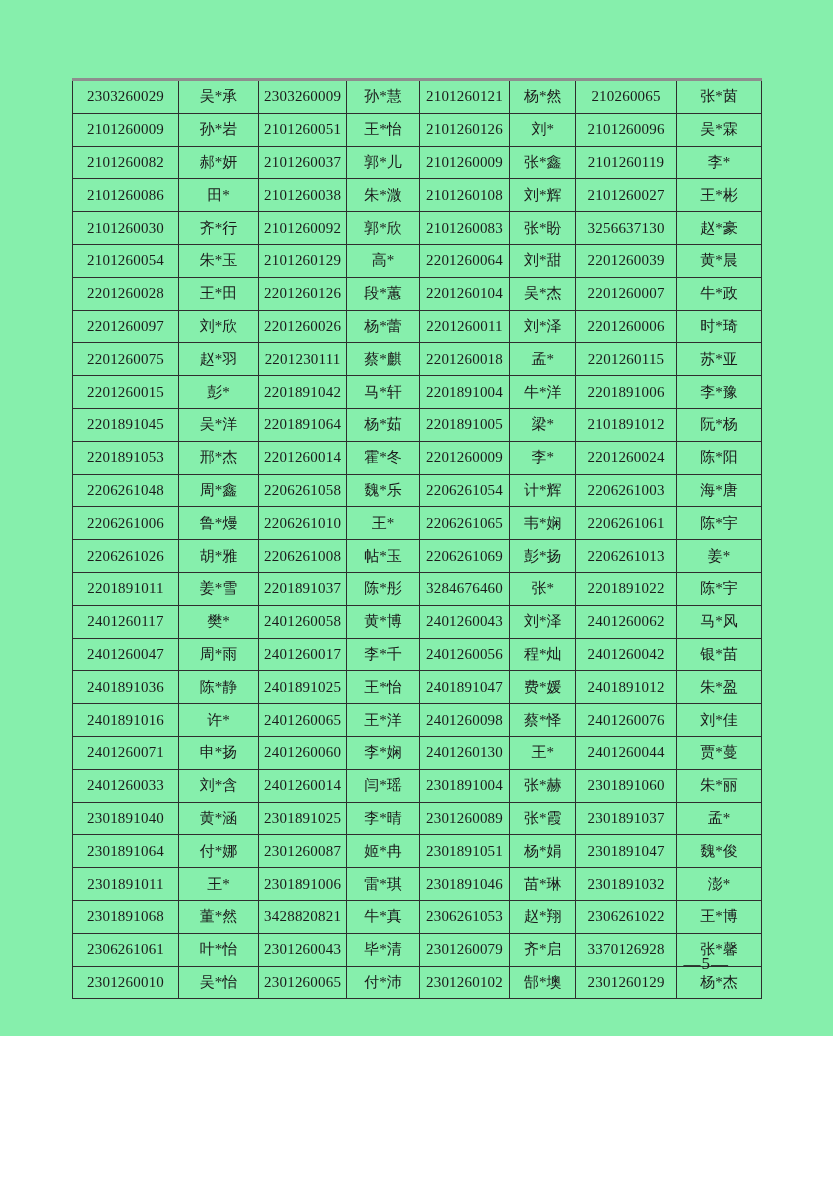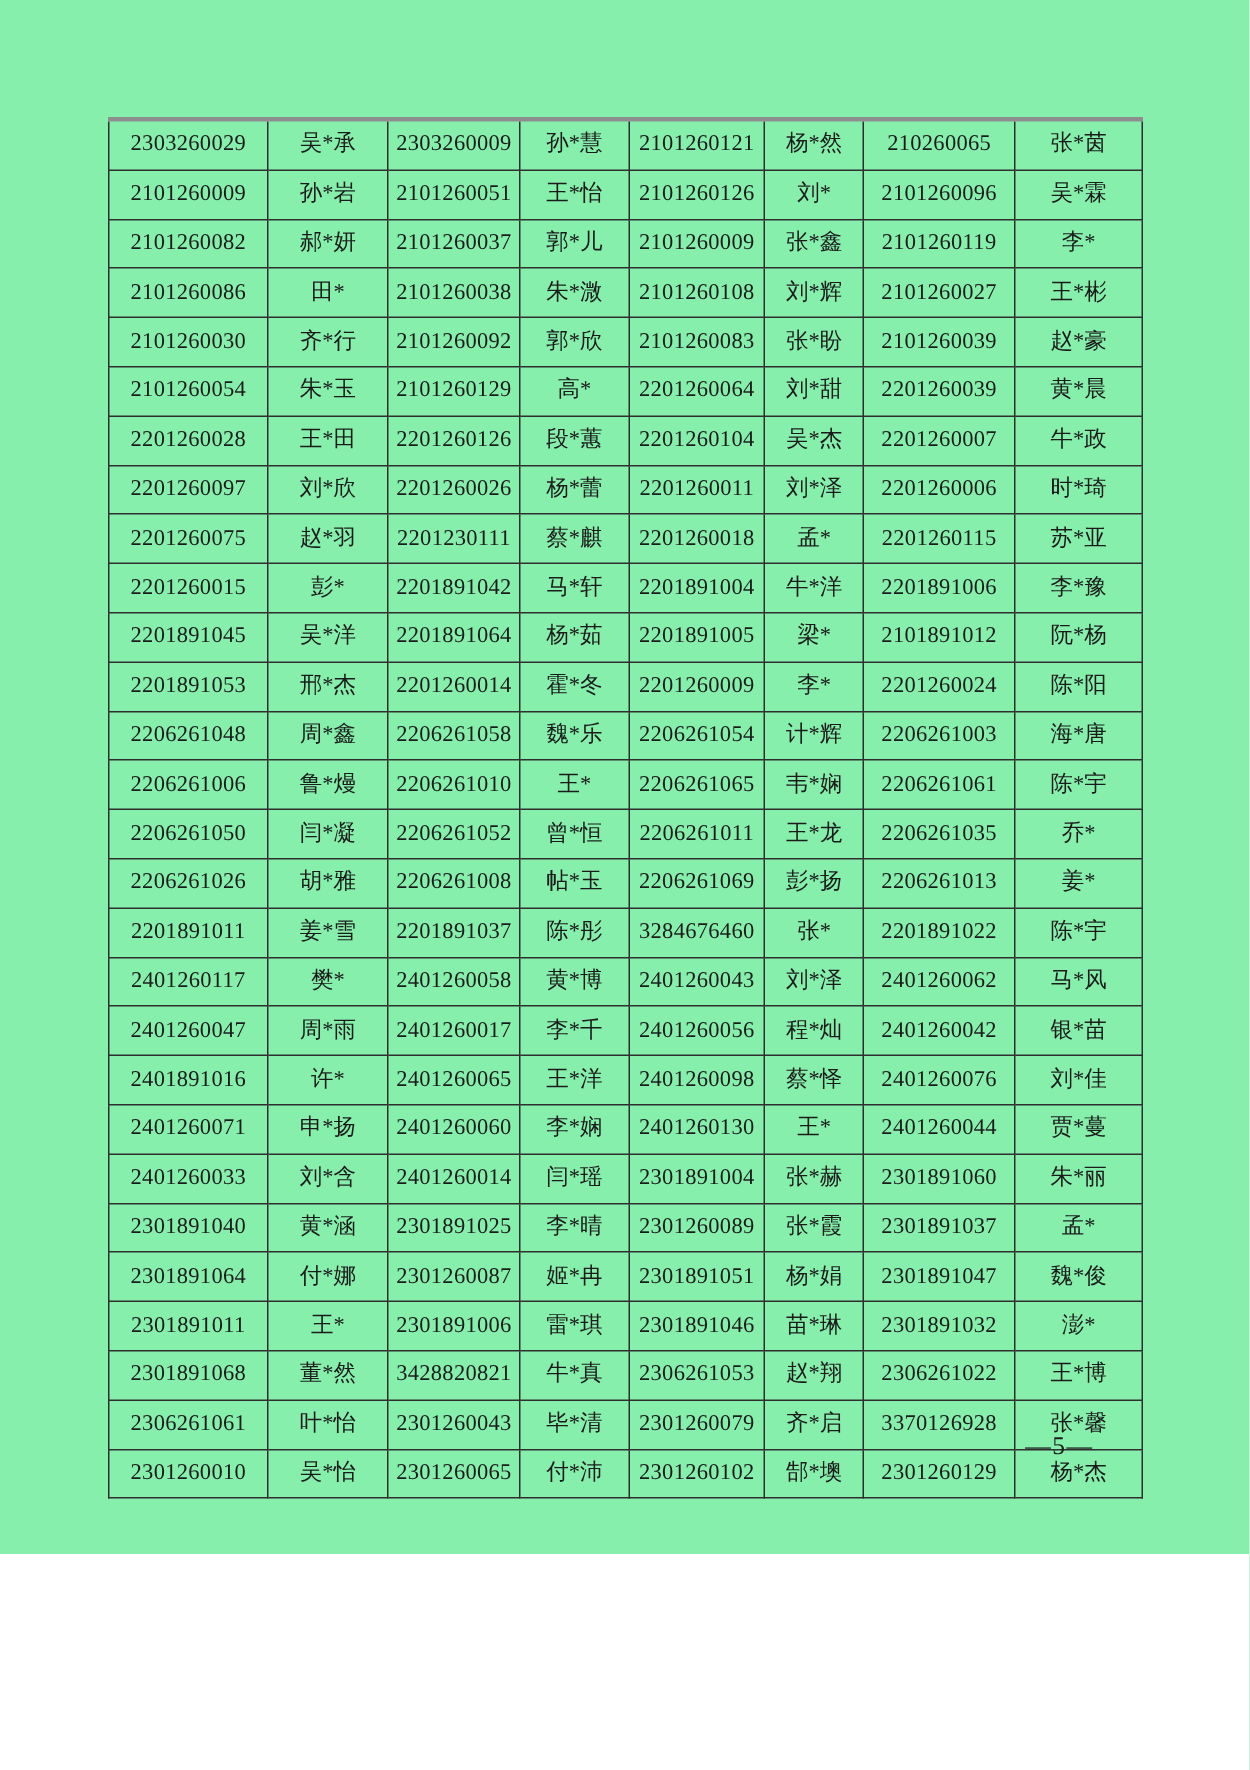--- a/index.html
+++ b/index.html
@@ -114,21 +114,21 @@
             <td class="id-cell">2101260027</td>
             <td class="name-cell">王*彬</td>
           </tr>
           <tr>
             <td class="id-cell">2101260030</td>
             <td class="name-cell">齐*行</td>
             <td class="id-cell">2101260092</td>
             <td class="name-cell">郭*欣</td>
             <td class="id-cell">2101260083</td>
             <td class="name-cell">张*盼</td>
-            <td class="id-cell">2101260039</td>
+            <td class="id-cell">3256637130</td>
             <td class="name-cell">赵*豪</td>
           </tr>
           <tr>
             <td class="id-cell">2101260054</td>
             <td class="name-cell">朱*玉</td>
             <td class="id-cell">2101260129</td>
             <td class="name-cell">高*</td>
             <td class="id-cell">2201260064</td>
             <td class="name-cell">刘*甜</td>
             <td class="id-cell">2201260039</td>
@@ -208,30 +208,20 @@
             <td class="id-cell">2206261006</td>
             <td class="name-cell">鲁*熳</td>
             <td class="id-cell">2206261010</td>
             <td class="name-cell">王*</td>
             <td class="id-cell">2206261065</td>
             <td class="name-cell">韦*娴</td>
             <td class="id-cell">2206261061</td>
             <td class="name-cell">陈*宇</td>
           </tr>
           <tr>
-            <td class="id-cell">2206261050</td>
-            <td class="name-cell">闫*凝</td>
-            <td class="id-cell">2206261052</td>
-            <td class="name-cell">曾*恒</td>
-            <td class="id-cell">2206261011</td>
-            <td class="name-cell">王*龙</td>
-            <td class="id-cell">2206261035</td>
-            <td class="name-cell">乔*</td>
-          </tr>
-          <tr>
             <td class="id-cell">2206261026</td>
             <td class="name-cell">胡*雅</td>
             <td class="id-cell">2206261008</td>
             <td class="name-cell">帖*玉</td>
             <td class="id-cell">2206261069</td>
             <td class="name-cell">彭*扬</td>
             <td class="id-cell">2206261013</td>
             <td class="name-cell">姜*</td>
           </tr>
           <tr>
@@ -258,20 +248,30 @@
             <td class="id-cell">2401260047</td>
             <td class="name-cell">周*雨</td>
             <td class="id-cell">2401260017</td>
             <td class="name-cell">李*千</td>
             <td class="id-cell">2401260056</td>
             <td class="name-cell">程*灿</td>
             <td class="id-cell">2401260042</td>
             <td class="name-cell">银*苗</td>
           </tr>
           <tr>
+            <td class="id-cell">2401891036</td>
+            <td class="name-cell">陈*静</td>
+            <td class="id-cell">2401891025</td>
+            <td class="name-cell">王*怡</td>
+            <td class="id-cell">2401891047</td>
+            <td class="name-cell">费*媛</td>
+            <td class="id-cell">2401891012</td>
+            <td class="name-cell">朱*盈</td>
+          </tr>
+          <tr>
             <td class="id-cell">2401891016</td>
             <td class="name-cell">许*</td>
             <td class="id-cell">2401260065</td>
             <td class="name-cell">王*洋</td>
             <td class="id-cell">2401260098</td>
             <td class="name-cell">蔡*怿</td>
             <td class="id-cell">2401260076</td>
             <td class="name-cell">刘*佳</td>
           </tr>
           <tr>

